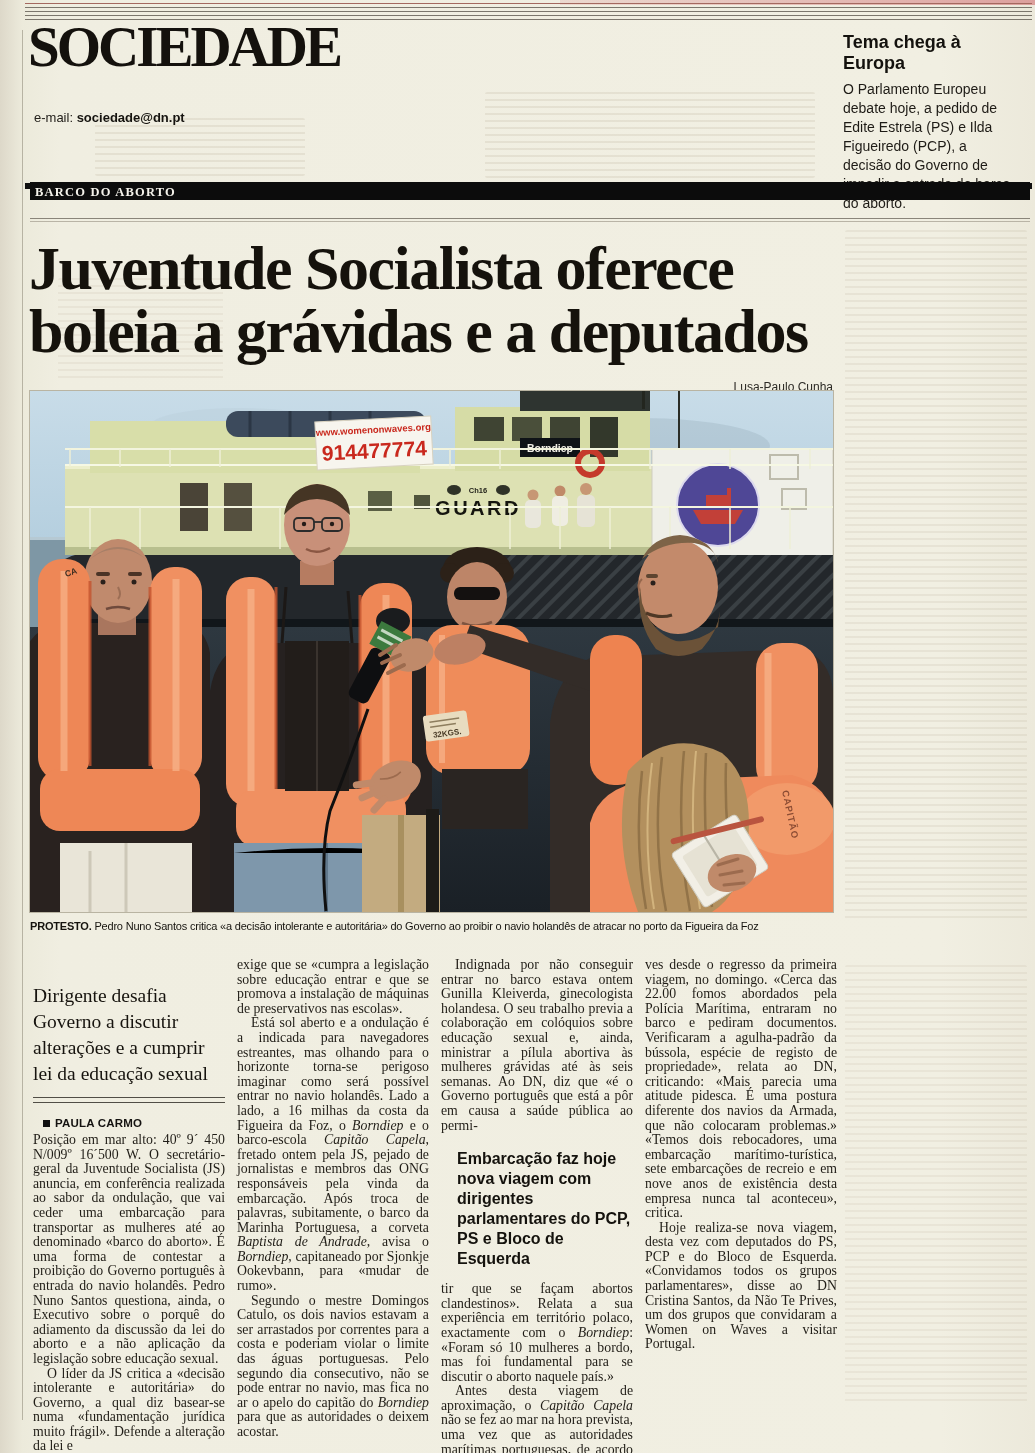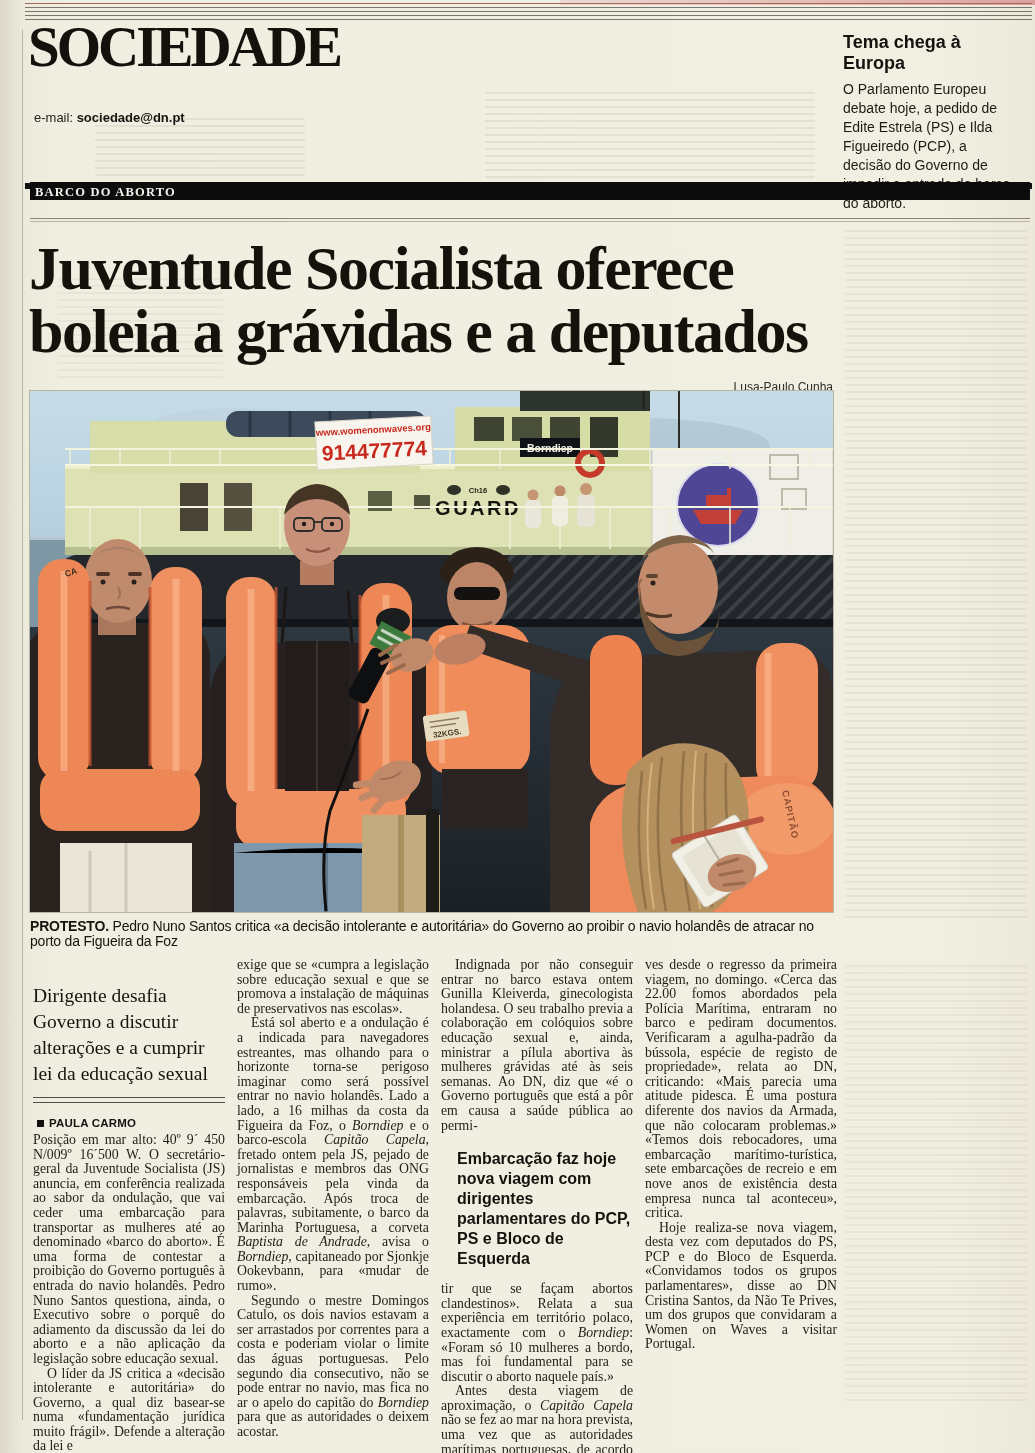--- a/index.html
+++ b/index.html
@@ -26,29 +26,29 @@
     font-weight:700;font-size:12.5px;letter-spacing:1.2px;color:#f4f2ea;}
   .kicker-line1{position:absolute;left:30px;top:218px;width:1000px;height:1px;background:#8a857a;}
   .kicker-line2{position:absolute;left:30px;top:221px;width:1000px;height:1px;background:#b9b4a6;}
   
   .headline{position:absolute;left:29px;top:237px;width:960px;font-family:"Liberation Serif",serif;
     font-weight:700;font-size:62px;line-height:63px;letter-spacing:-1.5px;color:#15120c;}
   .credit{position:absolute;right:202px;top:380px;font-size:12px;color:#2c2a25;}
   
   .photo{position:absolute;left:30px;top:391px;width:803px;height:521px;outline:1px solid #b9b4a2;background:#9fc0d4;}
   
-  .caption{position:absolute;left:30px;top:919px;width:805px;font-size:14px;line-height:15px;
+  .caption{position:absolute;left:30px;top:919px;width:805px;font-size:11px;line-height:15px;
     letter-spacing:-0.2px;color:#16140f;}
   .caption b{font-weight:700;}
   
   .col{position:absolute;top:958px;width:192px;}
   .c1{left:33px;} .c2{left:237px;} .c3{left:441px;} .c4{left:645px;}
   .deck{margin:25px 0 0 0;font-family:"Liberation Serif",serif;font-size:19.5px;line-height:26px;color:#16130e;}
   .deck-rule{margin-top:10px;height:4px;border-top:1px solid #514e46;border-bottom:1px solid #514e46;}
-  .byline{margin:14px 0 4px 4px;font-size:11.5px;font-weight:700;letter-spacing:.2px;color:#141210;}
+  .byline{margin:14px 0 4px 10px;font-size:11.5px;font-weight:700;letter-spacing:.2px;color:#141210;}
   .byline .sq{display:inline-block;width:7px;height:7px;background:#101010;margin-right:5px;}
   .body-par{margin:0;font-family:"Liberation Serif",serif;font-size:13.8px;line-height:14.6px;
     text-align:justify;color:#201d17;}
   .body-par.indent{text-indent:14px;}
   .crosshead{margin:16px 0 13px 16px;font-size:16px;line-height:20px;font-weight:700;color:#14120d;}
   
   .ghost{position:absolute;border-radius:2px;opacity:.55;filter:blur(.4px);
     background:repeating-linear-gradient(180deg,rgba(135,115,85,.20) 0 2px,rgba(135,115,85,0) 2px 7px);}
 </style>
 </head>
@@ -322,21 +322,21 @@
       <span class="sq"></span><span>PAULA CARMO</span>
     </div>
     <div>
         <p class="body-par">Posição em mar alto: 40º 9´ 450 N/009º 16´500 W. O secretário-geral da Juventude Socialista (JS) anuncia, em conferência realizada ao sabor da ondulação, que vai ceder uma embarcação para transportar as mulheres até ao denominado «barco do aborto». É uma forma de contestar a proibição do Governo português à entrada do navio holandês. Pedro Nuno Santos questiona, ainda, o Executivo sobre o porquê do adiamento da discussão da lei do aborto e a não aplicação da legislação sobre educação sexual.</p>
         <p class="body-par indent">O líder da JS critica a «decisão intolerante e autoritária» do Governo, a qual diz basear-se numa «fundamentação jurídica muito frágil». Defende a alteração da lei e</p>
       </div>
   </div>
 
   <div class="col c2">
     <div>
-        <p class="body-par">exige que se «cumpra a legislação sobre educação sexual e que se promova a instalação de máquinas de preservativos nas escolas».</p>
+        <p class="body-par">exige que se «cumpra a legislação sobre educação entrar e que se promova a instalação de máquinas de preservativos nas escolas».</p>
         <p class="body-par indent">Está sol aberto e a ondulação é a indicada para navegadores estreantes, mas olhando para o horizonte torna-se perigoso imaginar como será possível entrar no navio holandês. Lado a lado, a 16 milhas da costa da Figueira da Foz, o <i>Borndiep</i> e o barco-escola <i>Capitão Capela</i>, fretado ontem pela JS, pejado de jornalistas e membros das ONG responsáveis pela vinda da embarcação. Após troca de palavras, subitamente, o barco da Marinha Portuguesa, a corveta <i>Baptista de Andrade</i>, avisa o <i>Borndiep</i>, capitaneado por Sjonkje Ookevbann, para «mudar de rumo».</p>
         <p class="body-par indent">Segundo o mestre Domingos Catulo, os dois navios estavam a ser arrastados por correntes para a costa e poderiam violar o limite das águas portuguesas. Pelo segundo dia consecutivo, não se pode entrar no navio, mas fica no ar o apelo do capitão do <i>Borndiep</i> para que as autoridades o deixem acostar.</p>
       </div>
   </div>
 
   <div class="col c3">
     <div>
         <p class="body-par indent">Indignada por não conseguir entrar no barco estava ontem Gunilla Kleiverda, ginecologista holandesa. O seu trabalho previa a colaboração em colóquios sobre educação sexual e, ainda, ministrar a pílula abortiva às mulheres grávidas até às seis semanas. Ao DN, diz que «é o Governo português que está a pôr em causa a saúde pública ao permi-</p>
       </div>
     <div class="crosshead">Embarcação faz hoje nova viagem com dirigentes parlamentares do PCP, PS e Bloco de Esquerda</div>

